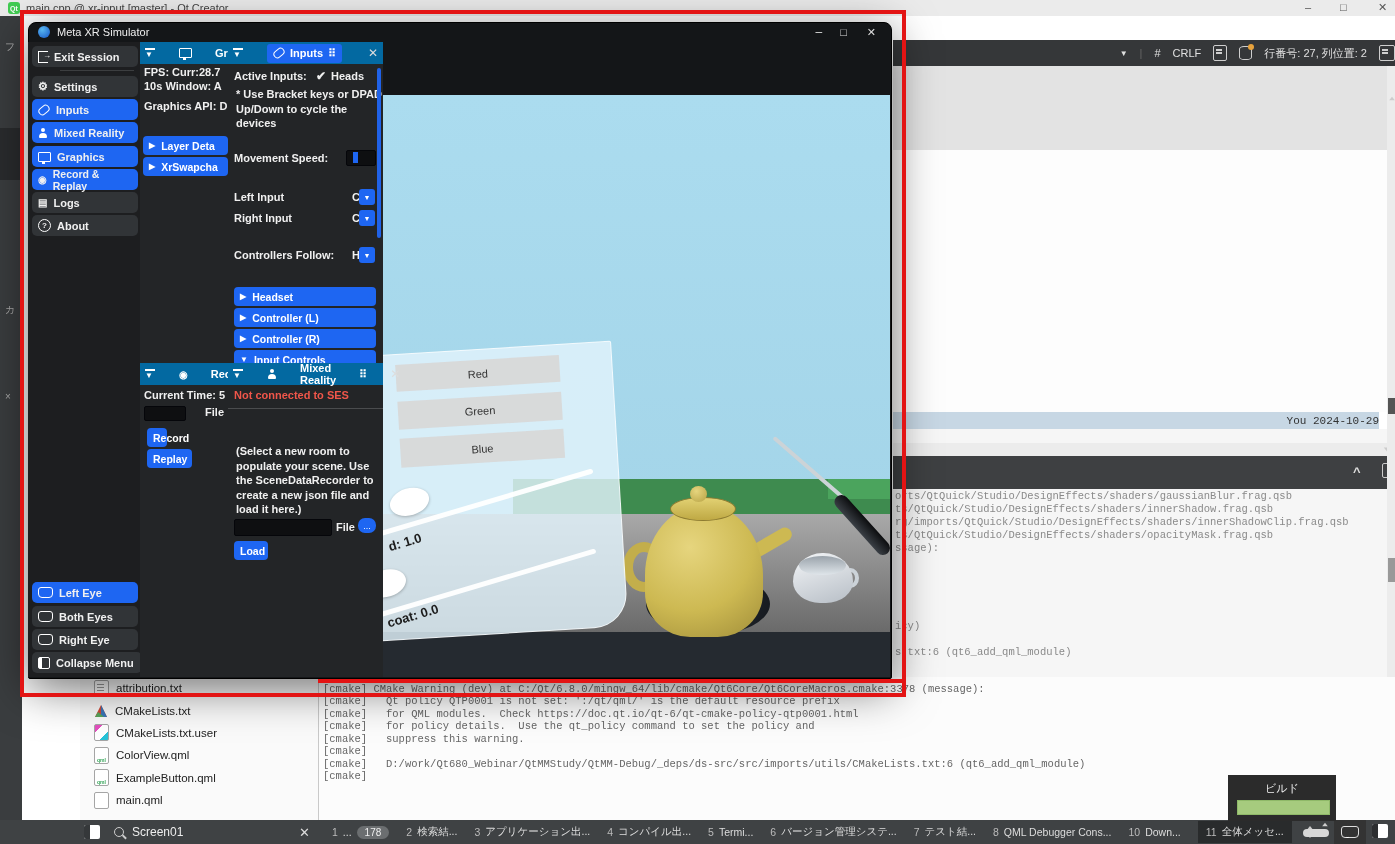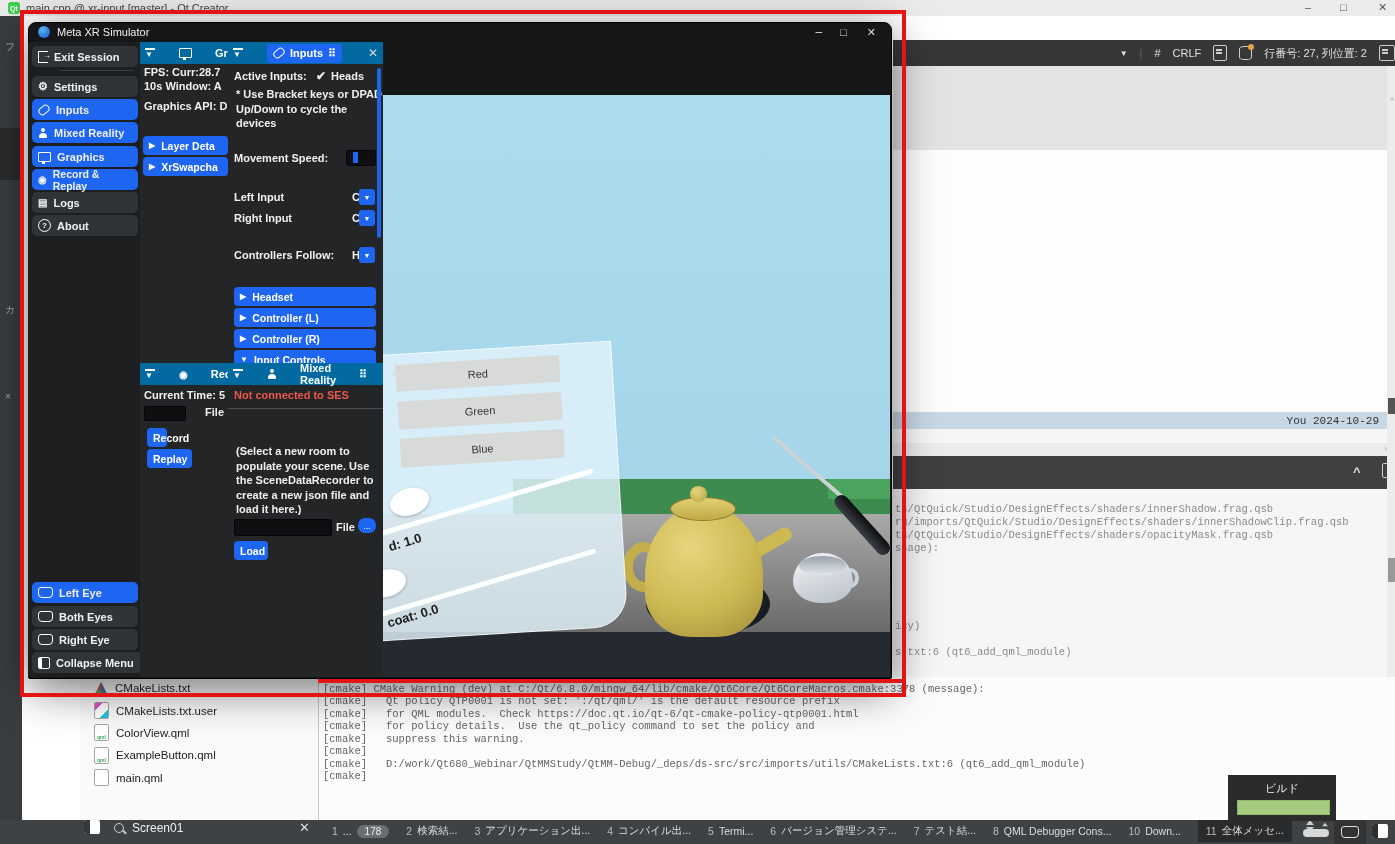--- a/index.html
+++ b/index.html
@@ -11,29 +11,29 @@
   .qtc-titlebar{background:#ebebeb;color:#444;font-size:11px;display:flex;align-items:center}
   .qtc-icon{width:12px;height:12px;background:#41cd52;border-radius:3px;color:#fff;font-size:7px;font-weight:700;
             display:flex;align-items:center;justify-content:center;margin:0 6px 0 8px}
   .winctl{color:#555;font-size:11px}
   .leftrail{background:#3a3d3f;color:#aaa;font-size:10px}
   .toolbar{background:#353739;color:#e0e0e0;font-size:11px;display:flex;align-items:center;justify-content:flex-end;gap:12px;padding-right:14px}
   .tb-doc{width:12px;height:14px;border:1.5px solid #cfcfcf;border-radius:2px;position:relative}
   .tb-doc::after{content:"";position:absolute;left:2px;top:3px;width:6px;height:1.5px;background:#cfcfcf;box-shadow:0 3px 0 #cfcfcf}
   .tb-db{width:11px;height:12px;border:1.5px solid #cfcfcf;border-radius:5px/3px;position:relative}
   .tb-db::after{content:"";position:absolute;right:-3px;top:-3px;width:6px;height:6px;background:#e8a33d;border-radius:50%}
-  .blame{background:#c7d7e4;color:#333;font-size:11px;display:flex;align-items:center;justify-content:flex-end;padding-right:8px}
+  .blame{background:#c7d7e4;color:#333;font-size:11px;display:flex;align-items:center;justify-content:flex-end;}
   .outheader{background:#3e4042;color:#ddd}
   .outtext{color:#8a8a8a;font-size:10.5px;white-space:pre}
   .cmakeline{color:#666;font-size:10.5px;line-height:12.45px;white-space:pre}
   .treerow{display:flex;align-items:center;gap:7px;height:22.4px;padding-left:14px;font-size:11.5px;color:#222}
   .ticon{width:13px;height:15px;background:#fff;border:1px solid #a5a5a5;border-radius:2px;position:relative;
          display:flex;align-items:flex-end;justify-content:center;font-size:5px;font-weight:700}
   .ticon.lines::after{content:"";position:absolute;left:2px;top:3px;width:7px;height:1px;background:#999;box-shadow:0 3px 0 #999,0 6px 0 #999}
-  .bottombar{background:#3f4244;color:#ddd;font-size:10.5px;display:flex;align-items:flex-start}
+  .bottombar{background:#3f4244;color:#ddd;font-size:10.5px;display:flex;align-items:center}
   .tab{display:flex;align-items:center;gap:5px;white-space:nowrap}
   .tab .n{color:#bbb}
   .tab.active{background:#292b2c;padding:4px 8px}
   .badge{background:#6b6e70;color:#eee;border-radius:8px;padding:1px 8px;font-size:10px}
   .tri-up{width:0;height:0;border-left:4px solid transparent;border-right:4px solid transparent;border-bottom:5px solid #ccc}
   .tri-down{width:0;height:0;border-left:4px solid transparent;border-right:4px solid transparent;border-top:5px solid #ccc}
   .mag{width:8px;height:8px;border:1.5px solid #ccc;border-radius:50%;position:relative}
   .mag::after{content:"";position:absolute;width:5px;height:1.5px;background:#ccc;transform:rotate(45deg);right:-4px;bottom:-1px}
   .buildpopup{background:#2b2b2b;color:#eee;font-size:11px}
   
@@ -115,20 +115,21 @@
   <div class="abs" style="left:893px;top:429px;width:494px;height:14px;background:#f6f6f6"></div>
   <div class="abs" style="left:893px;top:443px;width:494px;height:13px;background:#ececec;border-bottom:1px solid #b5b5b5"></div>
   <div class="abs tri-down" style="left:1383px;top:447px;transform:scale(.8)"></div>
 
   <div class="abs outheader" style="left:893px;top:456px;width:502px;height:33px">
     <span class="abs" style="left:460px;top:8px;font-size:13px;font-weight:700">^</span>
     <span class="abs" style="left:489px;top:7px;width:13px;height:13px;border:1.2px solid #ccc;border-radius:2px;font-size:6px;color:#ccc;display:flex;align-items:center;justify-content:center">▼</span>
   </div>
 
   <div class="abs" style="left:893px;top:489px;width:494px;height:188px;background:#f6f6f6">
+    <div class="abs outtext mono" style="left:2px;top:1px">orts/QtQuick/Studio/DesignEffects/shaders/gaussianBlur.frag.qsb</div>
     <div class="abs outtext mono" style="left:2px;top:14px">ts/QtQuick/Studio/DesignEffects/shaders/innerShadow.frag.qsb</div>
     <div class="abs outtext mono" style="left:2px;top:27px">rg/imports/QtQuick/Studio/DesignEffects/shaders/innerShadowClip.frag.qsb</div>
     <div class="abs outtext mono" style="left:2px;top:40px">ts/QtQuick/Studio/DesignEffects/shaders/opacityMask.frag.qsb</div>
     <div class="abs outtext mono" style="left:2px;top:53px">ssage):</div>
     <div class="abs outtext mono" style="left:2px;top:131px">icy)</div>
     <div class="abs outtext mono" style="left:2px;top:157px">s.txt:6 (qt6_add_qml_module)</div>
   </div>
 
   <div class="abs" style="left:1387px;top:66px;width:8px;height:754px;background:#ececec"></div>
   <div class="abs tri-up" style="left:1388px;top:96px;transform:scale(.7)"></div>
@@ -140,20 +141,24 @@
     <div class="cmakeline mono">[cmake]   Qt policy QTP0001 is not set: ':/qt/qml/' is the default resource prefix</div>
     <div class="cmakeline mono">[cmake]   for QML modules.  Check https://doc.qt.io/qt-6/qt-cmake-policy-qtp0001.html</div>
     <div class="cmakeline mono">[cmake]   for policy details.  Use the qt_policy command to set the policy and</div>
     <div class="cmakeline mono">[cmake]   suppress this warning.</div>
     <div class="cmakeline mono">[cmake]</div>
     <div class="cmakeline mono">[cmake]   D:/work/Qt680_Webinar/QtMMStudy/QtMM-Debug/_deps/ds-src/src/imports/utils/CMakeLists.txt:6 (qt6_add_qml_module)</div>
     <div class="cmakeline mono">[cmake]</div>
   </div>
 
   <div class="abs" style="left:80px;top:677px;width:238px;height:143px;background:#fafafa;overflow:hidden">
+    <div class="treerow">
+      <span class="ticon lines"></span>
+      <span>attribution.txt</span>
+      </div>
     <div class="treerow">
       <svg width="14" height="14">
           <polygon points="7,1 13,13 1,13" fill="#d04a37"></polygon>
           <polygon points="7,1 13,13 7,13" fill="#3a76b8"></polygon>
           <polygon points="4,8 10,13 1,13" fill="#58a55c"></polygon>
         </svg>
       <span>CMakeLists.txt</span>
       </div>
     <div class="treerow">
       <span class="ticon" style="background:linear-gradient(135deg,#e54fc0 25%,#fff 25%,#fff 70%,#27c3d8 70%)"></span>

